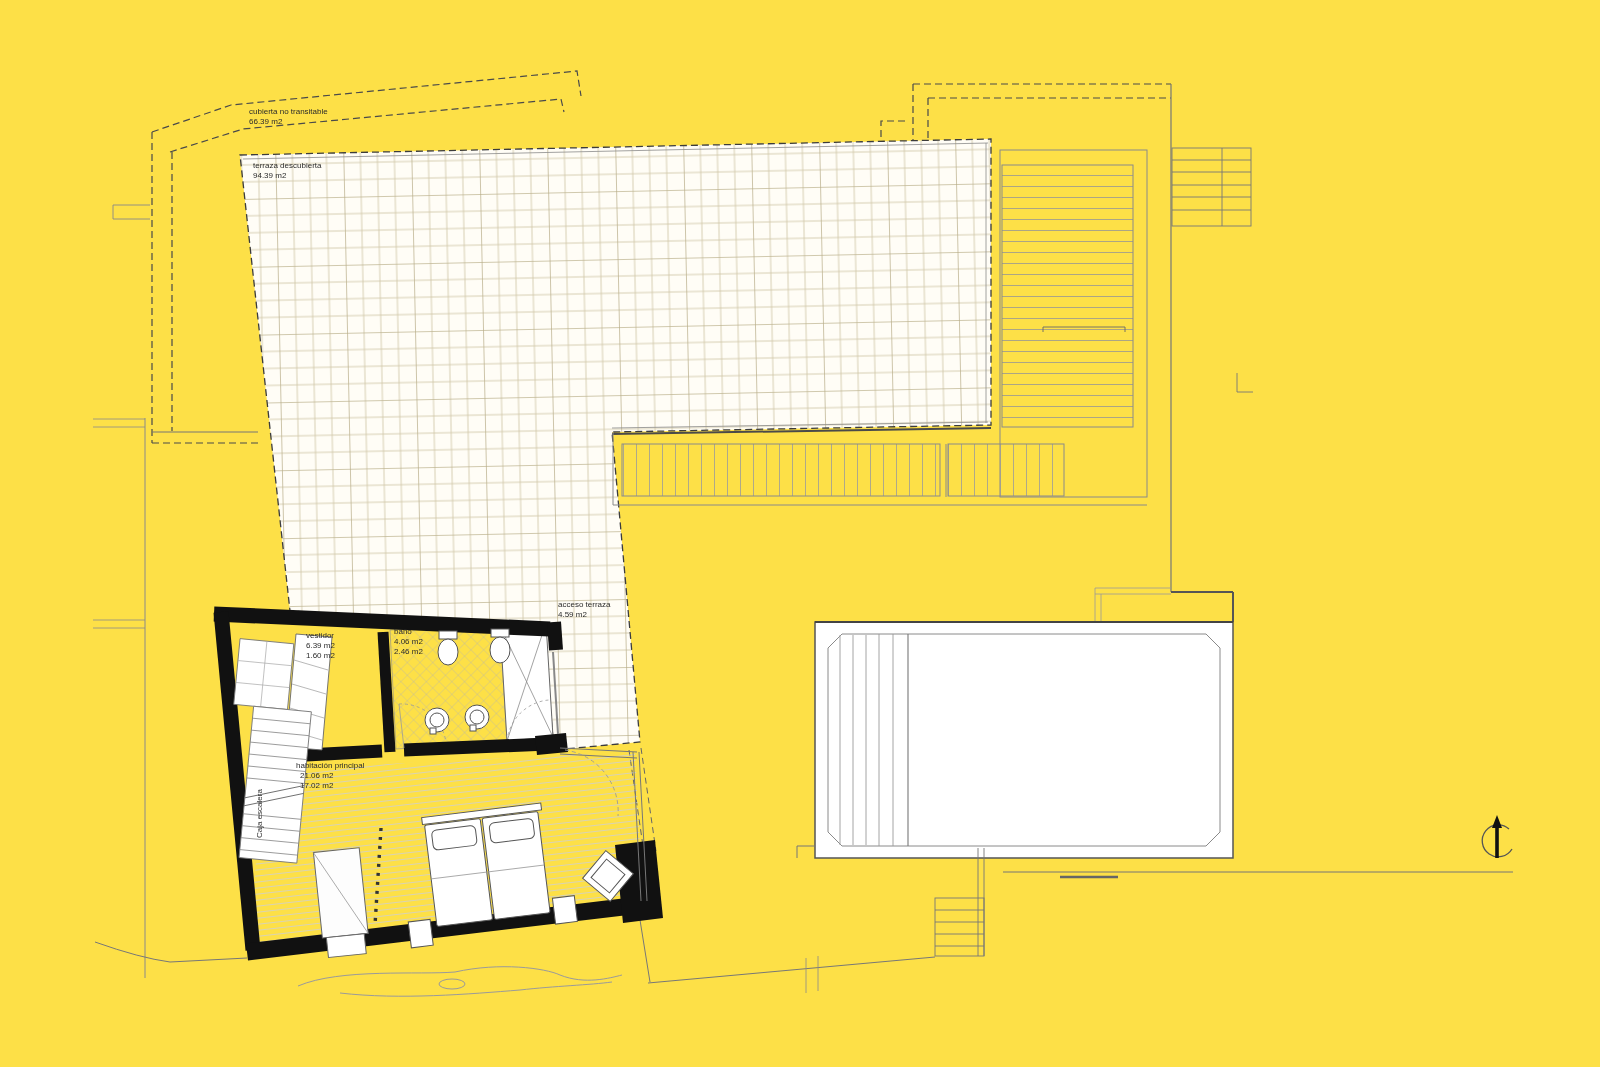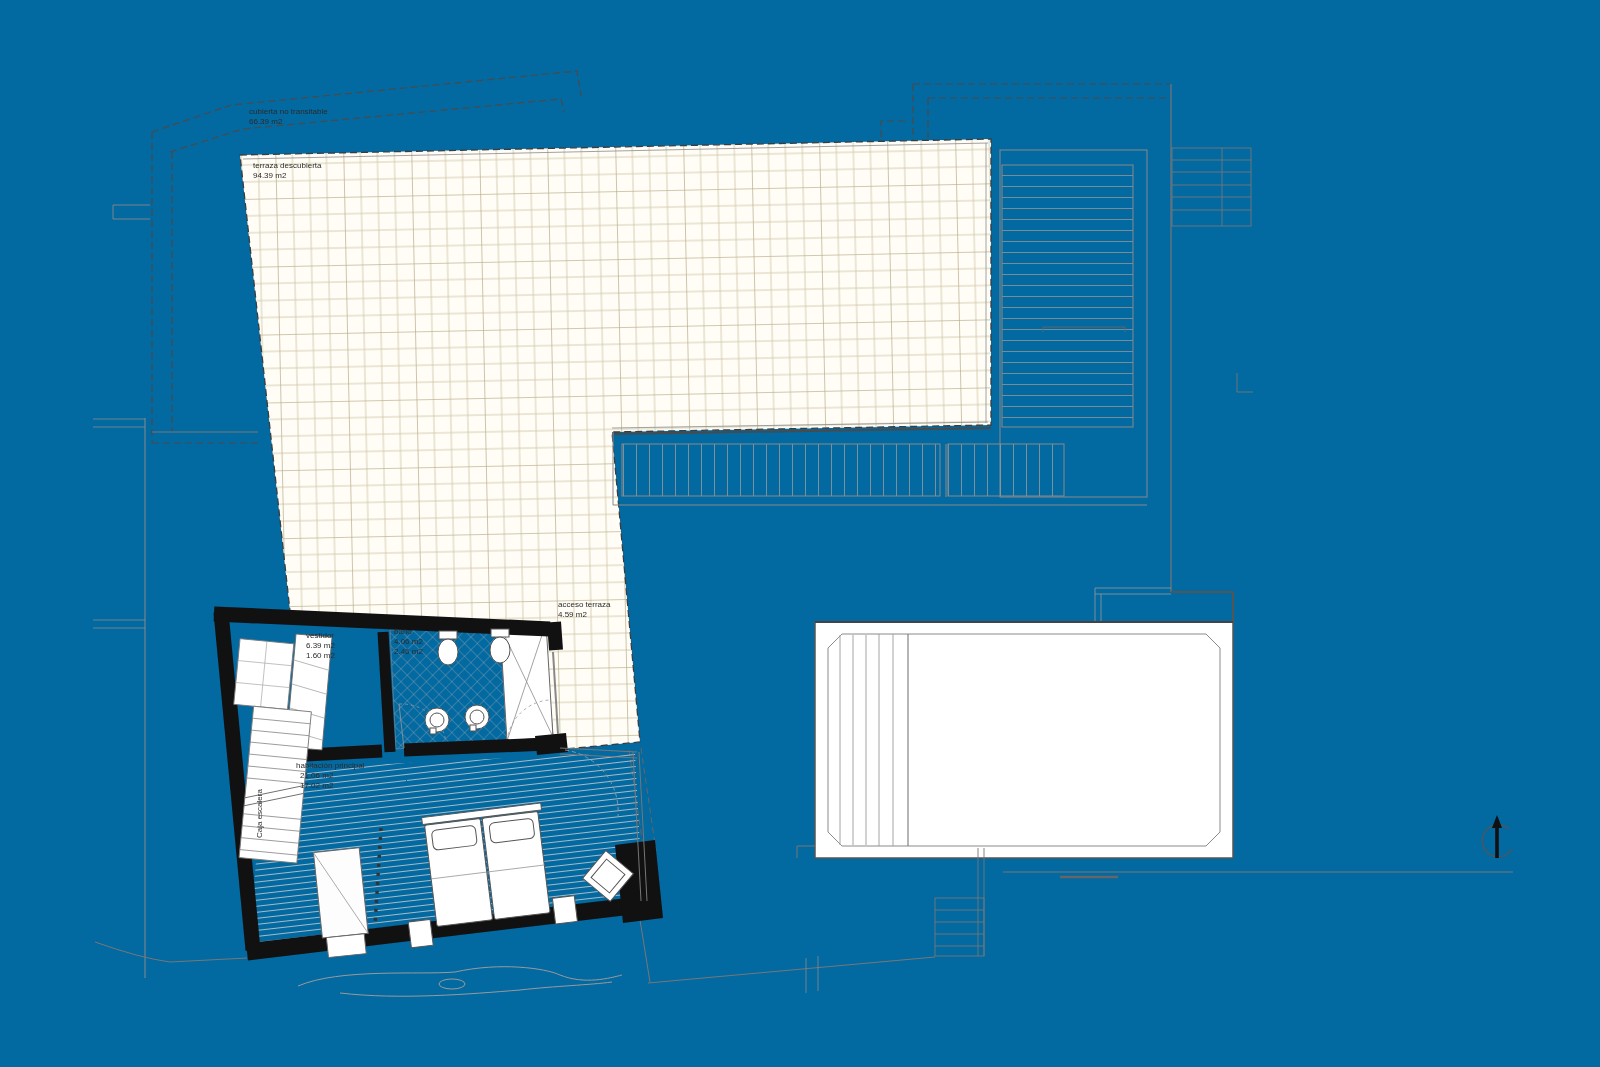--- a/index.html
+++ b/index.html
@@ -1,16 +1,16 @@
 <!DOCTYPE html>
 <html><head>
 <meta charset="utf-8">
 <style>
   html,body{margin:0;padding:0;background:#fff;}
-  .sheet{position:relative;width:1600px;height:1067px;background:#0369a1;overflow:hidden;
+  .sheet{position:relative;width:1600px;height:1067px;background:#fde047;overflow:hidden;
          font-family:"Liberation Sans", sans-serif;}
   svg{position:absolute;left:0;top:0;}
   text{font-family:"Liberation Sans", sans-serif;fill:#2b2b2b;}
   .lbl-sm{font-size:8px;}
 </style>
 </head>
 <body>
 
 <div class="sheet">
 <svg width="1600" height="1067" viewBox="0 0 1600 1067">

